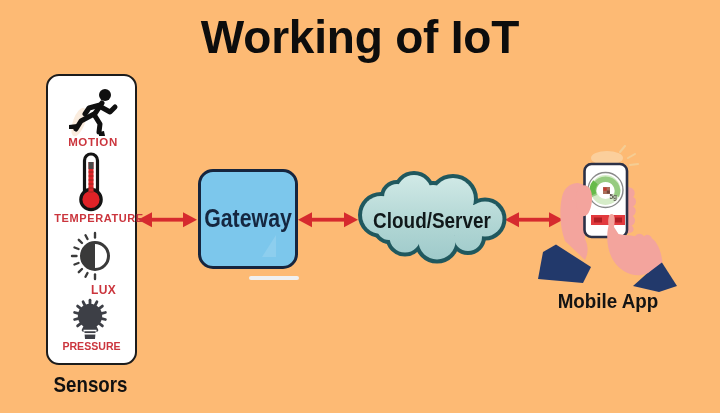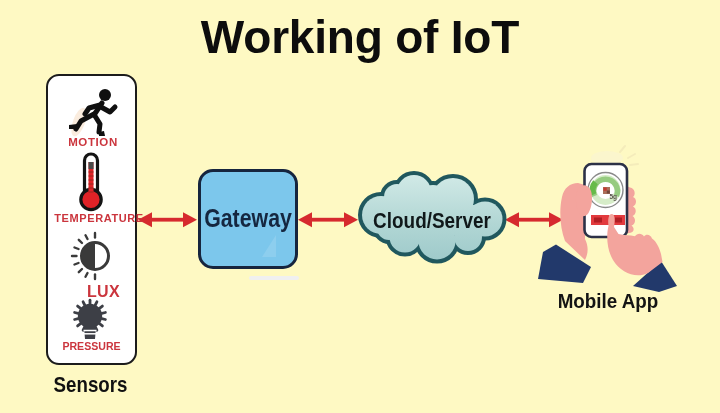--- a/index.html
+++ b/index.html
@@ -1,16 +1,16 @@
 <!DOCTYPE html>
 <html><head>
 <meta charset="utf-8">
 <style>
 html,body{margin:0;padding:0;background:#fff}
-#c{position:relative;width:720px;height:413px;background:#fef9c3;overflow:hidden;font-family:"Liberation Sans",sans-serif;}
+#c{position:relative;width:720px;height:413px;background:#fdba74;overflow:hidden;font-family:"Liberation Sans",sans-serif;}
 .abs{position:absolute}
 .rlab{position:absolute;color:#cb353d;font-weight:bold;text-align:center;white-space:nowrap}
 </style>
 </head>
 <body>
 <div id="c">
 
   <div class="abs" style="left:0;right:0;top:10px;text-align:center;font-size:46px;font-weight:bold;color:#0d0d0d;letter-spacing:-0.2px">Working of IoT</div>
 
   <div class="abs" style="left:46px;top:74px;width:91px;height:291px;background:#fff;border:2.5px solid #1c1c1c;border-radius:13px;box-sizing:border-box"></div>
@@ -180,19 +180,19 @@
       <rect x="615" y="217.5" width="7" height="5" fill="#b01e24"></rect>
 
       <path d="M578,212 C575,203 575,192 579,187.5 C582.5,183.5 589,185 591,191 C593,197.5 592,207 588.5,213 C585,218 580,217 578,212 Z" fill="#f3a49d"></path>
 
       <path d="M608.5,226 C607.5,219 609,213.5 612,214 C614.8,214.5 615.3,219 614,227 L618.5,234 C624,235.5 630,235 635,236.2 C637,232.8 642,232.8 644,236.5 C646,233.8 650.5,234.4 652,238.5 C656.5,241.5 659.5,248 661,254 L662.5,262 L648,273 C636,279 621,273 613,260 C607,250 606,236 608.5,226 Z" fill="#f3a49d"></path>
     </g>
   </svg>
 
   <div class="rlab" style="left:46px;top:135.5px;width:94px;font-size:11.5px;letter-spacing:.6px">MOTION</div>
   <div class="rlab" style="left:46px;top:212px;width:106px;font-size:11px;letter-spacing:.6px">TEMPERATURE</div>
-  <div class="rlab" style="left:46px;top:282.5px;width:115px;font-size:16px;letter-spacing:.3px">LUX</div>
+  <div class="rlab" style="left:46px;top:282.5px;width:115px;font-size:12px;letter-spacing:.3px">LUX</div>
   <div class="rlab" style="left:46px;top:339.5px;width:91px;font-size:11.5px;letter-spacing:0;transform:scaleX(.92)">PRESSURE</div>
 
   <div class="abs" style="left:45px;top:372px;width:91px;text-align:center;font-size:22px;font-weight:bold;color:#111;transform:scaleX(.85)">Sensors</div>
   <div class="abs" style="left:352px;top:208px;width:160px;text-align:center;font-size:22px;font-weight:bold;color:#10181a;transform:scaleX(.86)">Cloud/Server</div>
   <div class="abs" style="left:548px;top:290px;width:120px;text-align:center;font-size:20px;font-weight:bold;color:#141414;transform:scaleX(.94)">Mobile App</div>
 </div>
 
 </body></html>

